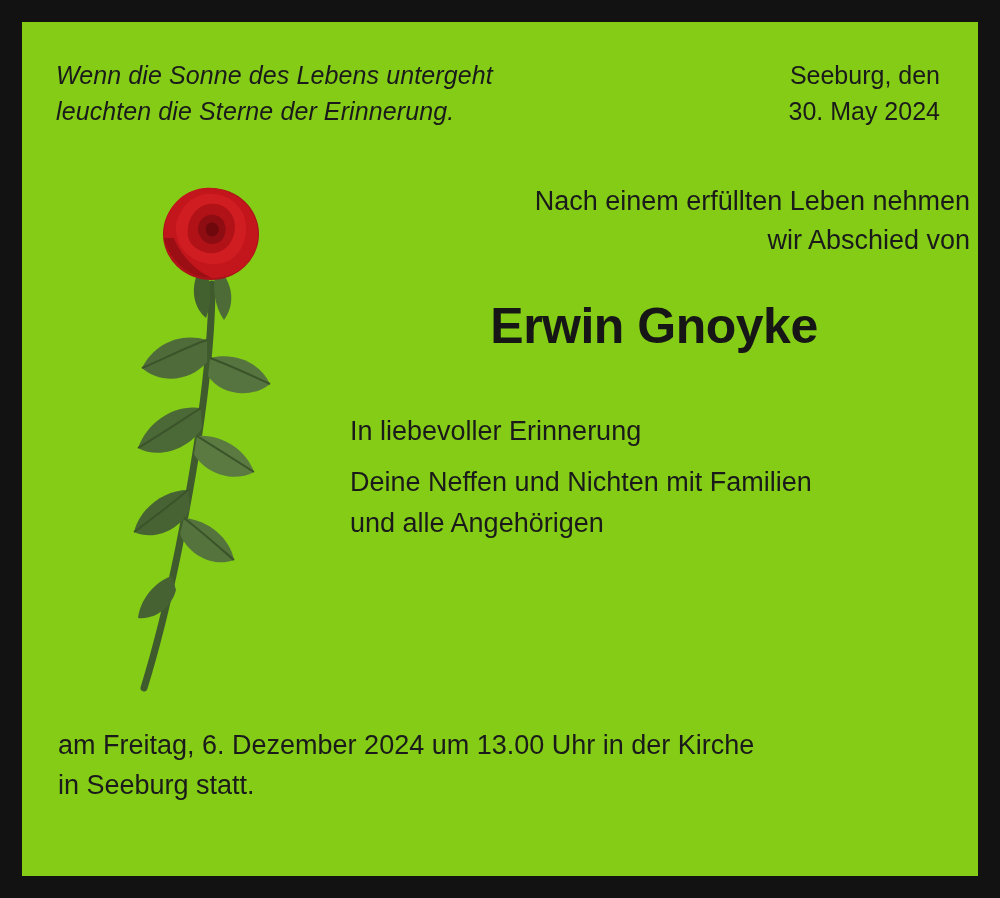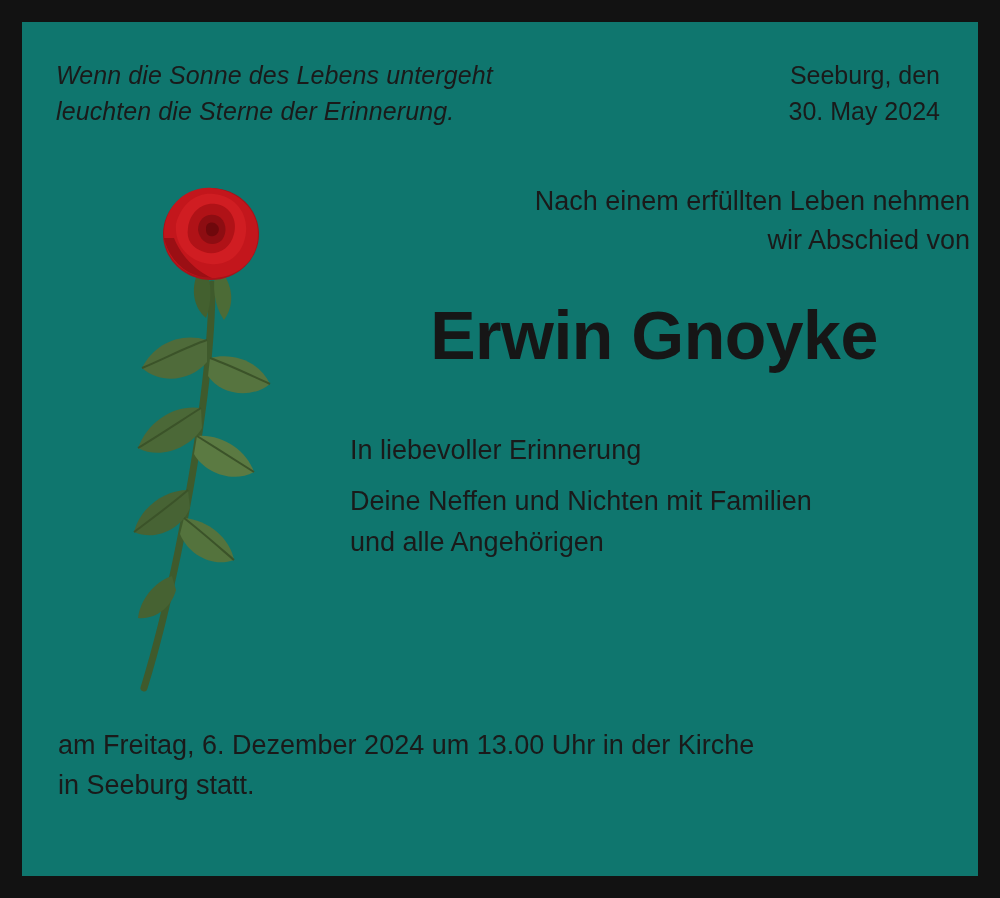--- a/index.html
+++ b/index.html
@@ -19,21 +19,21 @@
     height: 898px;
     box-sizing: border-box;
     border: 22px solid #121212;
     background: #ffffff;
     overflow: hidden;
   }
   .inner {
     position: relative;
     width: 100%;
     height: 100%;
-    background: #0f766e;
+    background: #84cc16;
   }
 
   
   .top-row {
     position: absolute;
     top: 28px;
     left: 0;
     width: 100%;
     height: 110px;
   }
@@ -81,21 +81,21 @@
     font-size: 27px;
     line-height: 1.45;
     color: #1a1a1a;
     text-align: right;
   }
   .lead div { white-space: nowrap; }
 
   .name {
     margin-top: 40px;
     text-align: center;
-    font-size: 68px;
+    font-size: 50px;
     line-height: 1.05;
     font-weight: 600;
     letter-spacing: -0.5px;
     color: #161616;
     padding-right: 12px;
   }
   .dates {
     margin-top: 22px;
     text-align: center;
     font-size: 29px;

